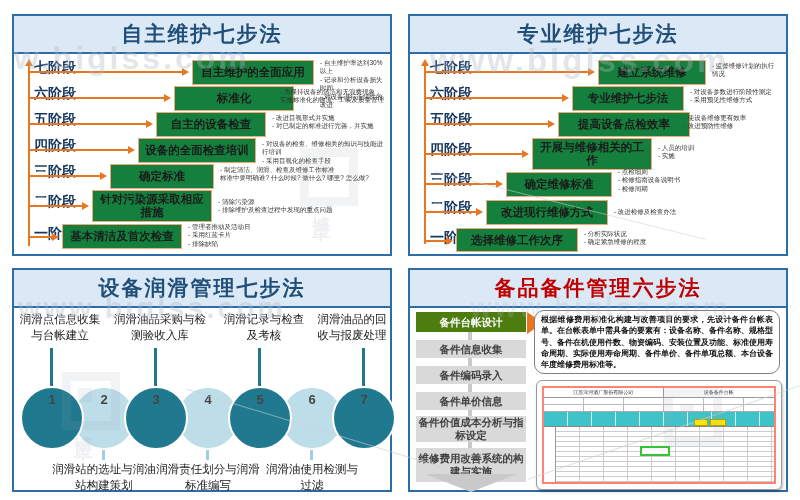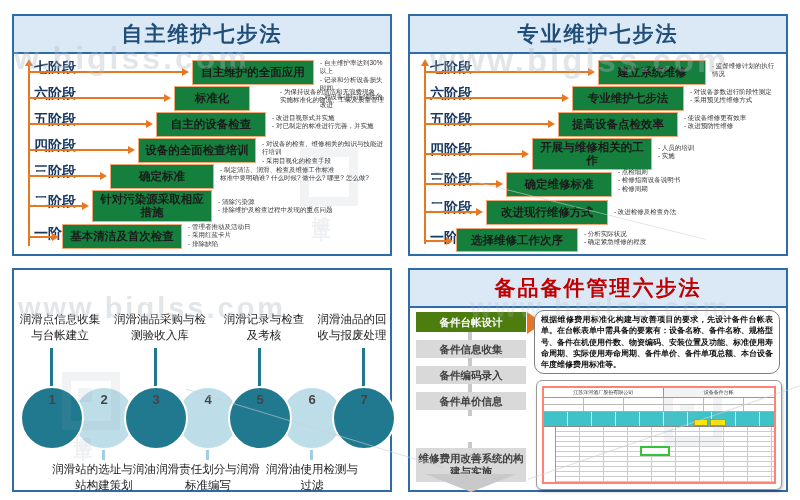--- a/index.html
+++ b/index.html
@@ -99,21 +99,21 @@
 
       <div class="stage" style="left:20px;top:5px;">七阶段</div>
       <div class="harrow" style="left:16px;top:17px;width:157px;"></div>
       <div class="sbox" style="left:178px;top:6px;width:122px;height:25px;">自主维护的全面应用</div>
       <div class="note" style="left:306px;top:5px;width:64px;">- 自主维护率达到30%以上
 - 记录和分析设备损失时间
 - 对设备进行连续性的改进</div>
 
       <div class="stage" style="left:20px;top:31px;">六阶段</div>
       <div class="harrow" style="left:16px;top:43px;width:139px;"></div>
-      <div class="sbox" style="left:160px;top:32px;width:76px;height:25px;">标准化</div>
+      <div class="sbox" style="left:160px;top:32px;width:120px;height:25px;">标准化</div>
       <div class="note" style="left:266px;top:34px;width:104px;">- 为保持设备的清洁和无浪费现象，实施标准化的物流、工装及质量管理</div>
 
       <div class="stage" style="left:20px;top:57px;">五阶段</div>
       <div class="harrow" style="left:16px;top:69px;width:121px;"></div>
       <div class="sbox" style="left:142px;top:58px;width:110px;height:25px;">自主的设备检查</div>
       <div class="note" style="left:258px;top:60px;width:112px;">- 改进目视形式并实施
 - 对已制定的标准进行完善，并实施</div>
 
       <div class="stage" style="left:20px;top:83px;">四阶段</div>
       <div class="harrow" style="left:16px;top:95px;width:103px;"></div>
@@ -153,21 +153,21 @@
       <div class="note" style="left:302px;top:8px;width:68px;">- 监督维修计划的执行情况</div>
 
       <div class="stage" style="left:20px;top:31px;">六阶段</div>
       <div class="harrow" style="left:16px;top:43px;width:141px;"></div>
       <div class="sbox" style="left:162px;top:32px;width:112px;height:25px;">专业维护七步法</div>
       <div class="note" style="left:280px;top:34px;width:90px;">- 对设备参数进行阶段性测定
 - 采用预见性维修方式</div>
 
       <div class="stage" style="left:20px;top:57px;">五阶段</div>
       <div class="harrow" style="left:16px;top:69px;width:127px;"></div>
-      <div class="sbox" style="left:148px;top:58px;width:120px;height:25px;">提高设备点检效率</div>
+      <div class="sbox" style="left:148px;top:58px;width:132px;height:25px;">提高设备点检效率</div>
       <div class="note" style="left:274px;top:60px;width:96px;">- 使设备维修更有效率
 - 改进预防性维修</div>
 
       <div class="stage" style="left:20px;top:87px;">四阶段</div>
       <div class="harrow" style="left:16px;top:99px;width:101px;"></div>
       <div class="sbox" style="left:122px;top:84px;width:120px;height:32px;">开展与维修相关的工作</div>
       <div class="note" style="left:248px;top:90px;width:122px;">- 人员的培训
 - 实施</div>
 
       <div class="stage" style="left:20px;top:117px;">三阶段</div>
@@ -184,20 +184,21 @@
 
       <div class="stage" style="left:20px;top:175px;">一阶段</div>
       <div class="harrow" style="left:16px;top:186px;width:25px;"></div>
       <div class="sbox" style="left:46px;top:174px;width:122px;height:24px;">选择维修工作次序</div>
       <div class="note" style="left:174px;top:176px;width:196px;">- 分析实际状况
 - 确定紧急维修的程度</div>
     </div>
   </section>
 
   <section class="panel p-bl">
+    <div class="ptitle">设备润滑管理七步法</div>
     <div class="pcontent">
       <div class="toplabel" style="left:2px;top:4px;width:88px;">润滑点信息收集与台帐建立</div>
       <div class="toplabel" style="left:100px;top:4px;width:92px;">润滑油品采购与检测验收入库</div>
       <div class="toplabel" style="left:300px;top:4px;width:76px;">润滑油品的回收与报废处理</div>
       <div class="toplabel" style="left:208px;top:4px;width:84px;">润滑记录与检查及考核</div>
 
       <div class="stub stub-d" style="left:36px;top:40px;height:38px;"></div>
       <div class="stub stub-d" style="left:140px;top:40px;height:38px;"></div>
       <div class="stub stub-d" style="left:244px;top:40px;height:38px;"></div>
       <div class="stub stub-d" style="left:348px;top:40px;height:38px;"></div>
@@ -232,20 +233,21 @@
     <div class="pcontent">
       <div class="bstep first" style="top:4px;height:20px;">备件台帐设计</div>
       <div class="bigright" style="top:4px;"></div>
       <div class="bconn" style="top:24px;height:8px;"></div>
       <div class="bstep" style="top:32px;height:18px;">备件信息收集</div>
       <div class="bconn" style="top:50px;height:8px;"></div>
       <div class="bstep" style="top:58px;height:18px;">备件编码录入</div>
       <div class="bconn" style="top:76px;height:8px;"></div>
       <div class="bstep" style="top:84px;height:18px;">备件单价信息</div>
       <div class="bconn" style="top:102px;height:6px;"></div>
+      <div class="bstep" style="top:108px;height:26px;">备件价值成本分析与指标设定</div>
       <div class="bconn" style="top:134px;height:6px;"></div>
       <div class="bstep" style="top:140px;height:34px;">维修费用改善系统的构建与实施</div>
       <div class="bigdown" style="top:166px;"></div>
 
       <div class="callout">根据维修费用标准化构建与改善项目的要求，先设计备件台帐表单。在台帐表单中需具备的要素有：设备名称、备件名称、规格型号、备件在机使用件数、物资编码、安装位置及功能、标准使用寿命周期、实际使用寿命周期、备件单价、备件单项总额、本台设备年度维修费用标准等。</div>
 
       <div class="ledger">
         <div class="ltable">
           <div class="lrow1">
             <div class="lc1">江苏洋河酒厂股份有限公司</div>

